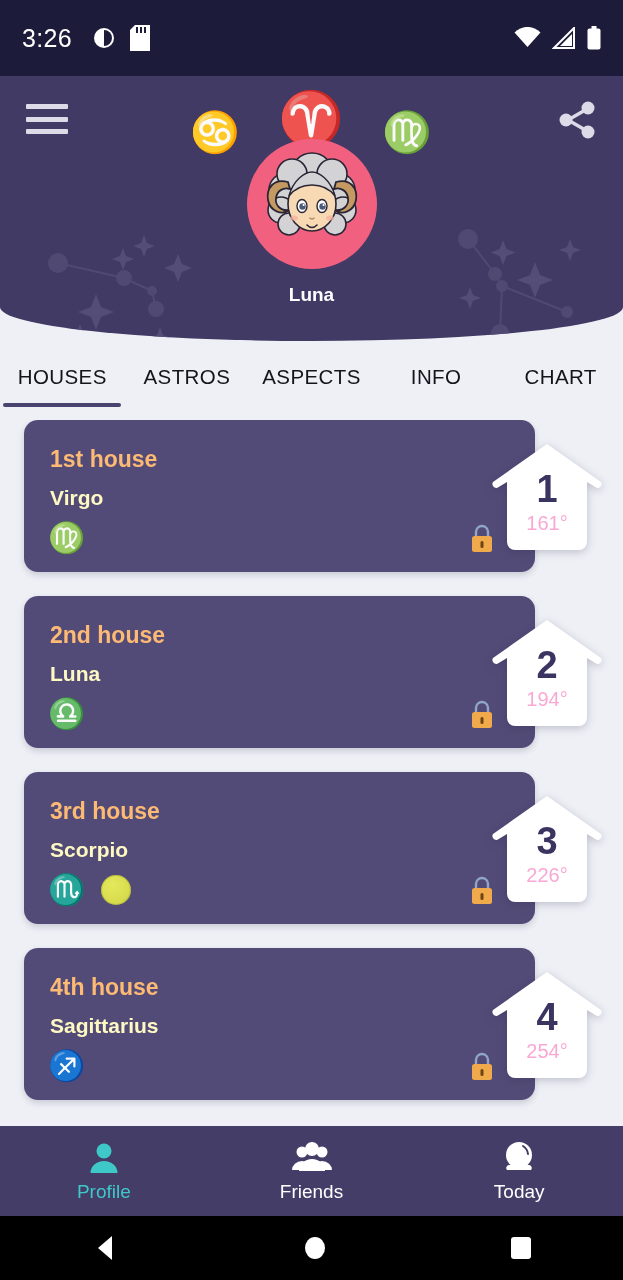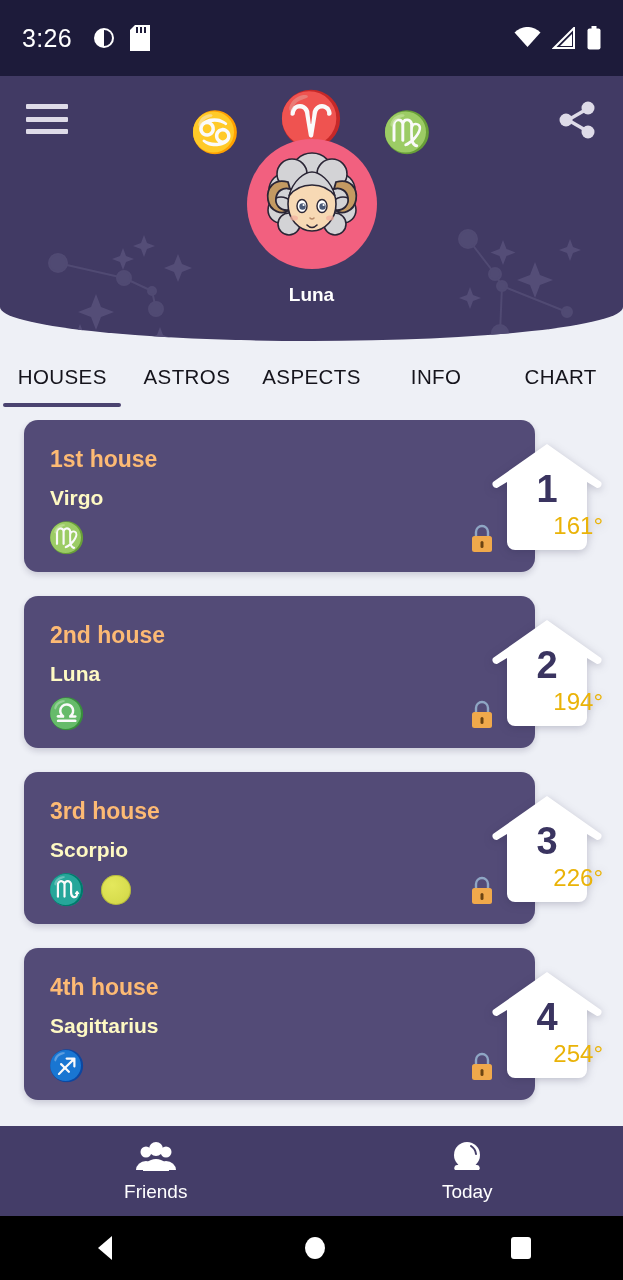--- a/index.html
+++ b/index.html
@@ -99,22 +99,22 @@
   .house-badge {
     position: absolute; right: -68px; top: 22px;
     width: 112px; height: 110px;
     filter: drop-shadow(0 2px 4px rgba(40,35,70,.25));
   }
   .house-badge .num {
     position: absolute; left: 0; top: 26px; width: 112px; text-align: center;
     font-size: 38px; font-weight: bold; color: #3a3460;
   }
   .house-badge .deg {
-    position: absolute; left: 0; top: 70px; width: 112px; text-align: right;
-    font-size: 24px; color: #eab308;
+    position: absolute; left: 0; top: 70px; width: 112px; text-align: center;
+    font-size: 20px; color: #f9a8d4;
   }
 
   
   .bottomnav {
     position: absolute; bottom: 64px; left: 0; width: 623px; height: 90px;
     background: #443d68; display: flex; align-items: center;
   }
   .navitem {
     flex: 1; display: flex; flex-direction: column; align-items: center; gap: 3px;
   }
@@ -347,20 +347,27 @@
         <svg viewBox="0 0 112 110" width="112" height="110">
           <path d="M56 2 L110 40 a4 4 0 0 1 -4 6 L96 40 V100 a8 8 0 0 1 -8 8 H24 a8 8 0 0 1 -8 -8 V40 L6 46 a4 4 0 0 1 -4 -6 Z" fill="#ffffff"></path>
         </svg>
         <div class="num">4</div>
         <div class="deg">254°</div>
       </div>
     </div>
   </div>
 
   <div class="bottomnav">
+    <div class="navitem active">
+      <svg width="38" height="38" viewBox="0 0 38 38">
+        <circle cx="19" cy="11" r="7.5" fill="#3fc8c8"></circle>
+        <path d="M5.5 33 a13.5 12 0 0 1 27 0 Z" fill="#3fc8c8"></path>
+      </svg>
+      <span class="nav-label">Profile</span>
+    </div>
     <div class="navitem">
       <svg width="44" height="38" viewBox="0 0 44 38">
         <circle cx="12" cy="12" r="5.5" fill="#fff"></circle>
         <circle cx="32" cy="12" r="5.5" fill="#fff"></circle>
         <path d="M2 30 a10 9 0 0 1 20 0 Z" fill="#fff"></path>
         <path d="M22 30 a10 9 0 0 1 20 0 Z" fill="#fff"></path>
         <circle cx="22" cy="9" r="7" fill="#fff"></circle>
         <path d="M9 31 a13 12 0 0 1 26 0 Z" fill="#fff"></path>
       </svg>
       <span class="nav-label">Friends</span>

